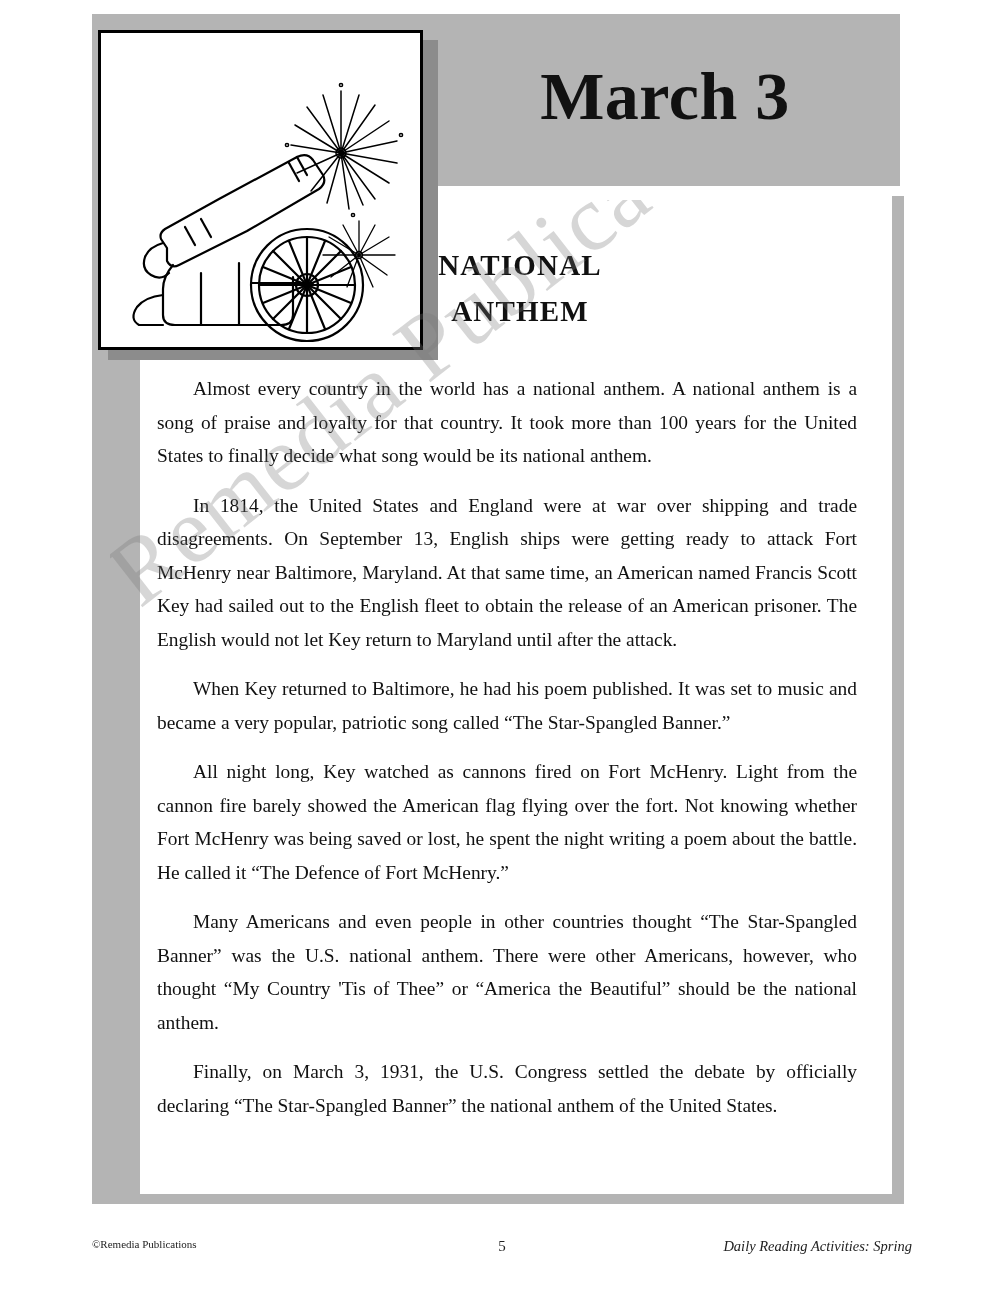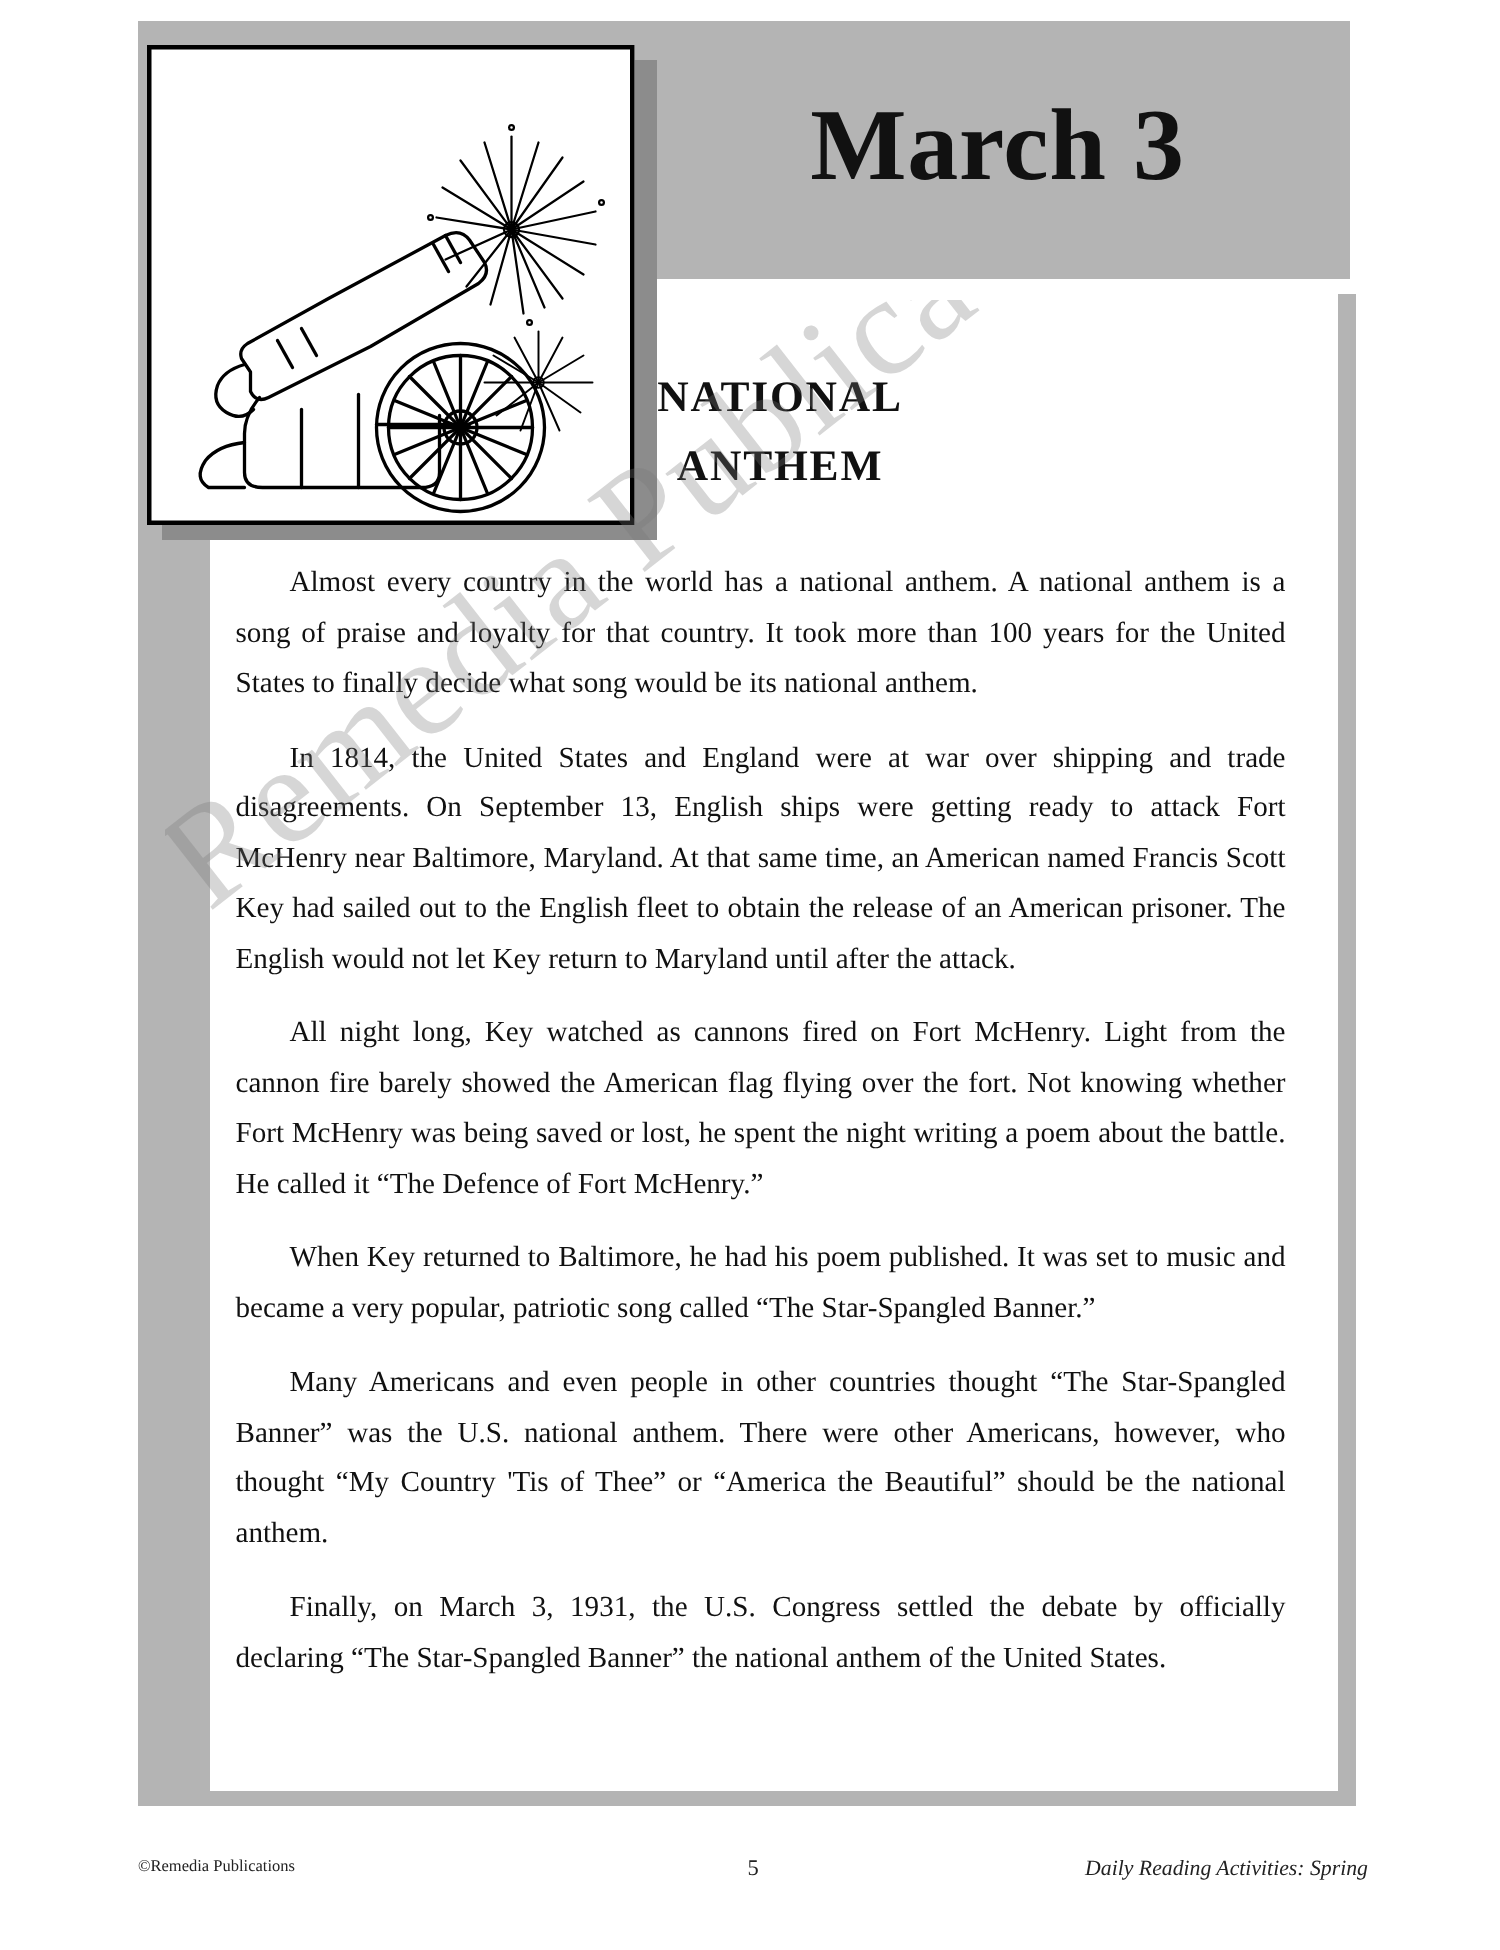--- a/index.html
+++ b/index.html
@@ -290,22 +290,22 @@
   </div>
 
   <div class="article-heading">
     <div>NATIONAL</div>
     <div>ANTHEM</div>
   </div>
 
   <div class="body-text">
     <p>Almost every country in the world has a national anthem. A national anthem is a song of praise and loyalty for that country. It took more than 100 years for the United States to finally decide what song would be its national anthem.</p>
     <p>In 1814, the United States and England were at war over shipping and trade disagreements. On September 13, English ships were getting ready to attack Fort McHenry near Baltimore, Maryland. At that same time, an American named Francis Scott Key had sailed out to the English fleet to obtain the release of an American prisoner. The English would not let Key return to Maryland until after the attack.</p>
+    <p>When Key returned to Baltimore, he had his poem published. It was set to music and became a very popular, patriotic song called “The Star-Spangled Banner.”</p>
     <p>All night long, Key watched as cannons fired on Fort McHenry. Light from the cannon fire barely showed the American flag flying over the fort. Not knowing whether Fort McHenry was being saved or lost, he spent the night writing a poem about the battle. He called it “The Defence of Fort McHenry.”</p>
-    <p>When Key returned to Baltimore, he had his poem published. It was set to music and became a very popular, patriotic song called “The Star-Spangled Banner.”</p>
     <p>Many Americans and even people in other countries thought “The Star-Spangled Banner” was the U.S. national anthem. There were other Americans, however, who thought “My Country 'Tis of Thee” or “America the Beautiful” should be the national anthem.</p>
     <p>Finally, on March 3, 1931, the U.S. Congress settled the debate by officially declaring “The Star-Spangled Banner” the national anthem of the United States.</p>
   </div>
 
   <div class="watermark">
     <span>Remedia Publications</span>
   </div>
 
   <div class="footer">
     <div class="footer-left">©Remedia Publications</div>

